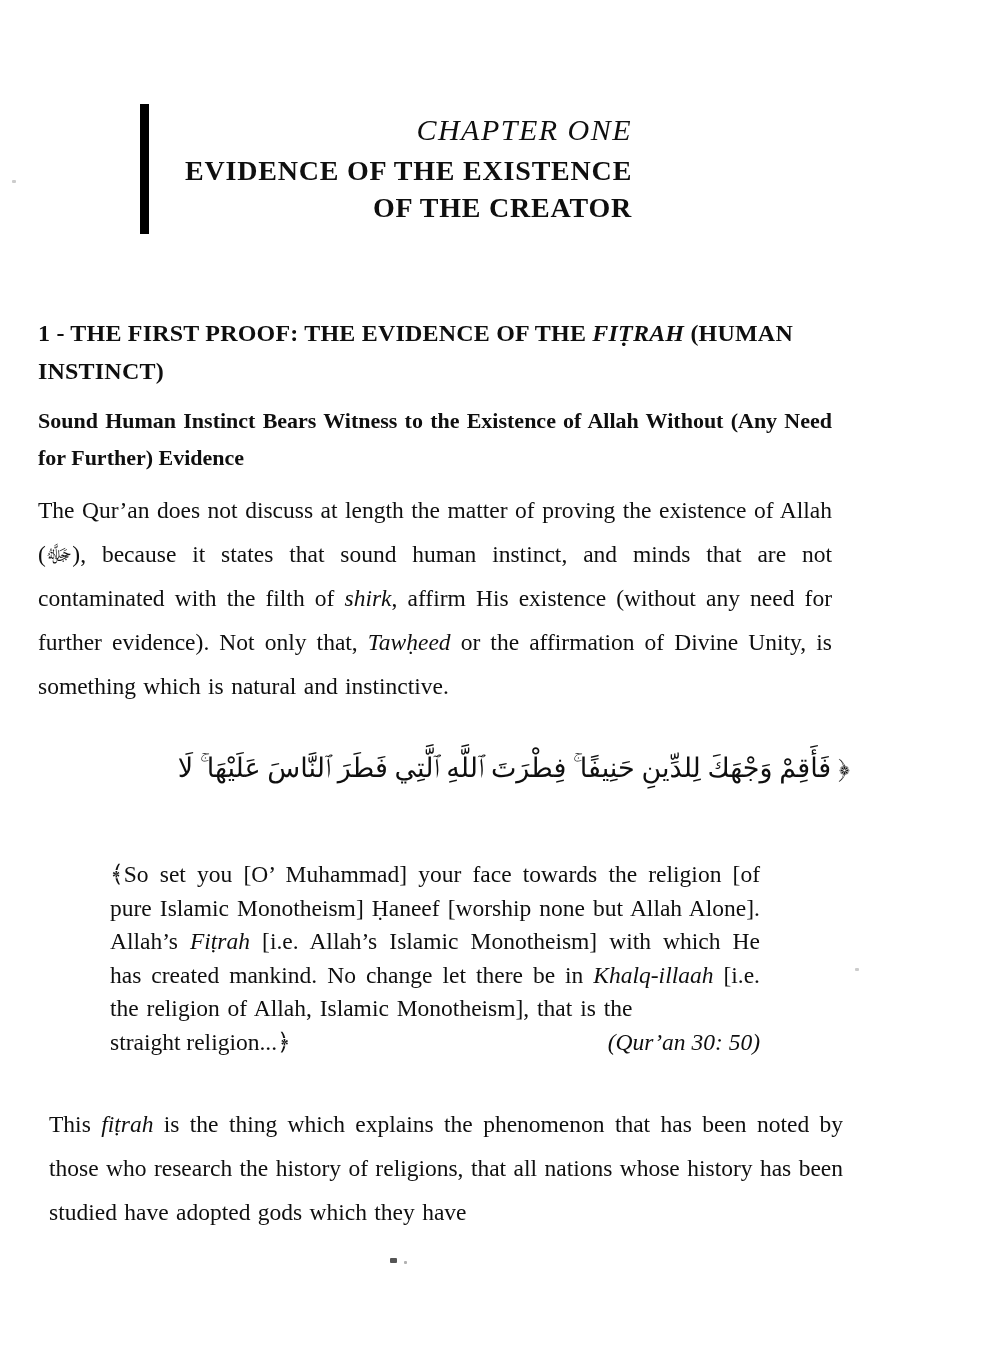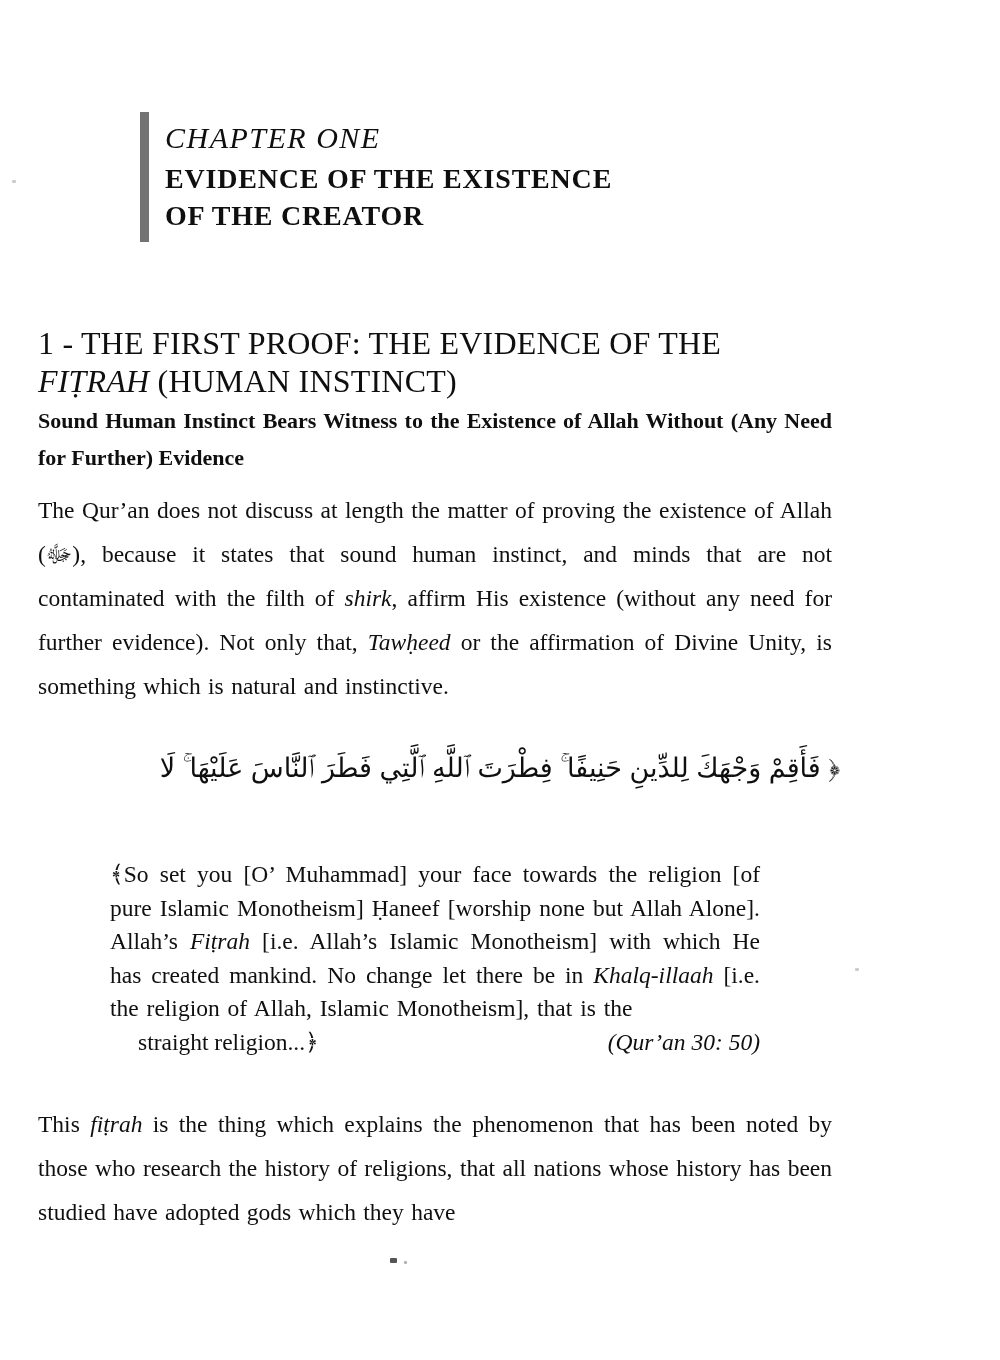--- a/index.html
+++ b/index.html
@@ -6,78 +6,79 @@
   .page{
     position:relative;
     width:1000px;height:1360px;
     margin:0 auto;
     background:#ffffff;
     color:#0f0f0f;
     font-family:"Liberation Serif","DejaVu Serif",serif;
     overflow:hidden;
   }
   .chapter{
-    position:absolute;left:140px;top:112px;
-    border-left:9px solid #737373;
+    position:absolute;left:140px;top:104px;
+    border-left:9px solid #000000;
     padding:4px 0 8px 16px;
+    text-align:right;
   }
   .chapter-kicker{
     font-style:italic;
     font-size:30px;line-height:44px;
     letter-spacing:1.5px;
   }
   .chapter-title{
     font-weight:bold;
     font-size:28px;line-height:37px;
     letter-spacing:0.8px;
+    margin-left:20px;
   }
   .section-heading{
-    position:absolute;left:38px;top:324px;width:794px;
-    font-weight:normal;
-    font-size:32px;line-height:38px;
+    position:absolute;left:38px;top:314px;width:794px;
+    font-weight:bold;
+    font-size:24px;line-height:38px;
     letter-spacing:0.2px;
   }
   .sub-heading{
     position:absolute;left:38px;top:402px;width:794px;
     font-weight:bold;
     font-size:22px;line-height:37px;
     text-align:justify;
   }
   .para{
     position:absolute;
     font-size:23.5px;line-height:44px;
     text-align:justify;
     word-spacing:1.5px;
   }
   .para-intro{left:38px;top:488px;width:794px;}
   .lead-in{left:38px;top:706px;text-align:left;}
   .arabic-verse{
     position:absolute;left:150px;top:746px;width:700px;
     direction:rtl;
-    text-align:center;
+    text-align:right;
     font-size:27px;line-height:45px;
-    font-family:Liberation Sans, sans-serif;
+    font-family:Liberation Serif, serif;
   }
   .quote-block{
     position:absolute;left:110px;top:858px;width:650px;
     font-size:23.5px;line-height:33.5px;
   }
   .quote-body{
     text-align:justify;
     word-spacing:2px;
     margin:0;
   }
   .quote-last-line{
     display:flex;
     justify-content:space-between;
     align-items:center;
-    margin-left:28px;
   }
   .citation{font-style:italic;white-space:nowrap;}
-  .para-closing{left:38px;top:1102px;width:794px;}
+  .para-closing{left:49px;top:1102px;width:794px;}
   .it{font-style:italic;}
   .ornate{font-family:"DejaVu Sans",sans-serif;}
   .speck{
     position:absolute;background:#555;border-radius:1px;
   }
   .speck-a{left:390px;top:1258px;width:7px;height:5px;}
   .speck-b{left:404px;top:1261px;width:3px;height:3px;opacity:.45;}
   .speck-c{left:12px;top:180px;width:4px;height:3px;opacity:.3;}
   .speck-d{left:855px;top:968px;width:4px;height:3px;opacity:.3;}
 </style>

